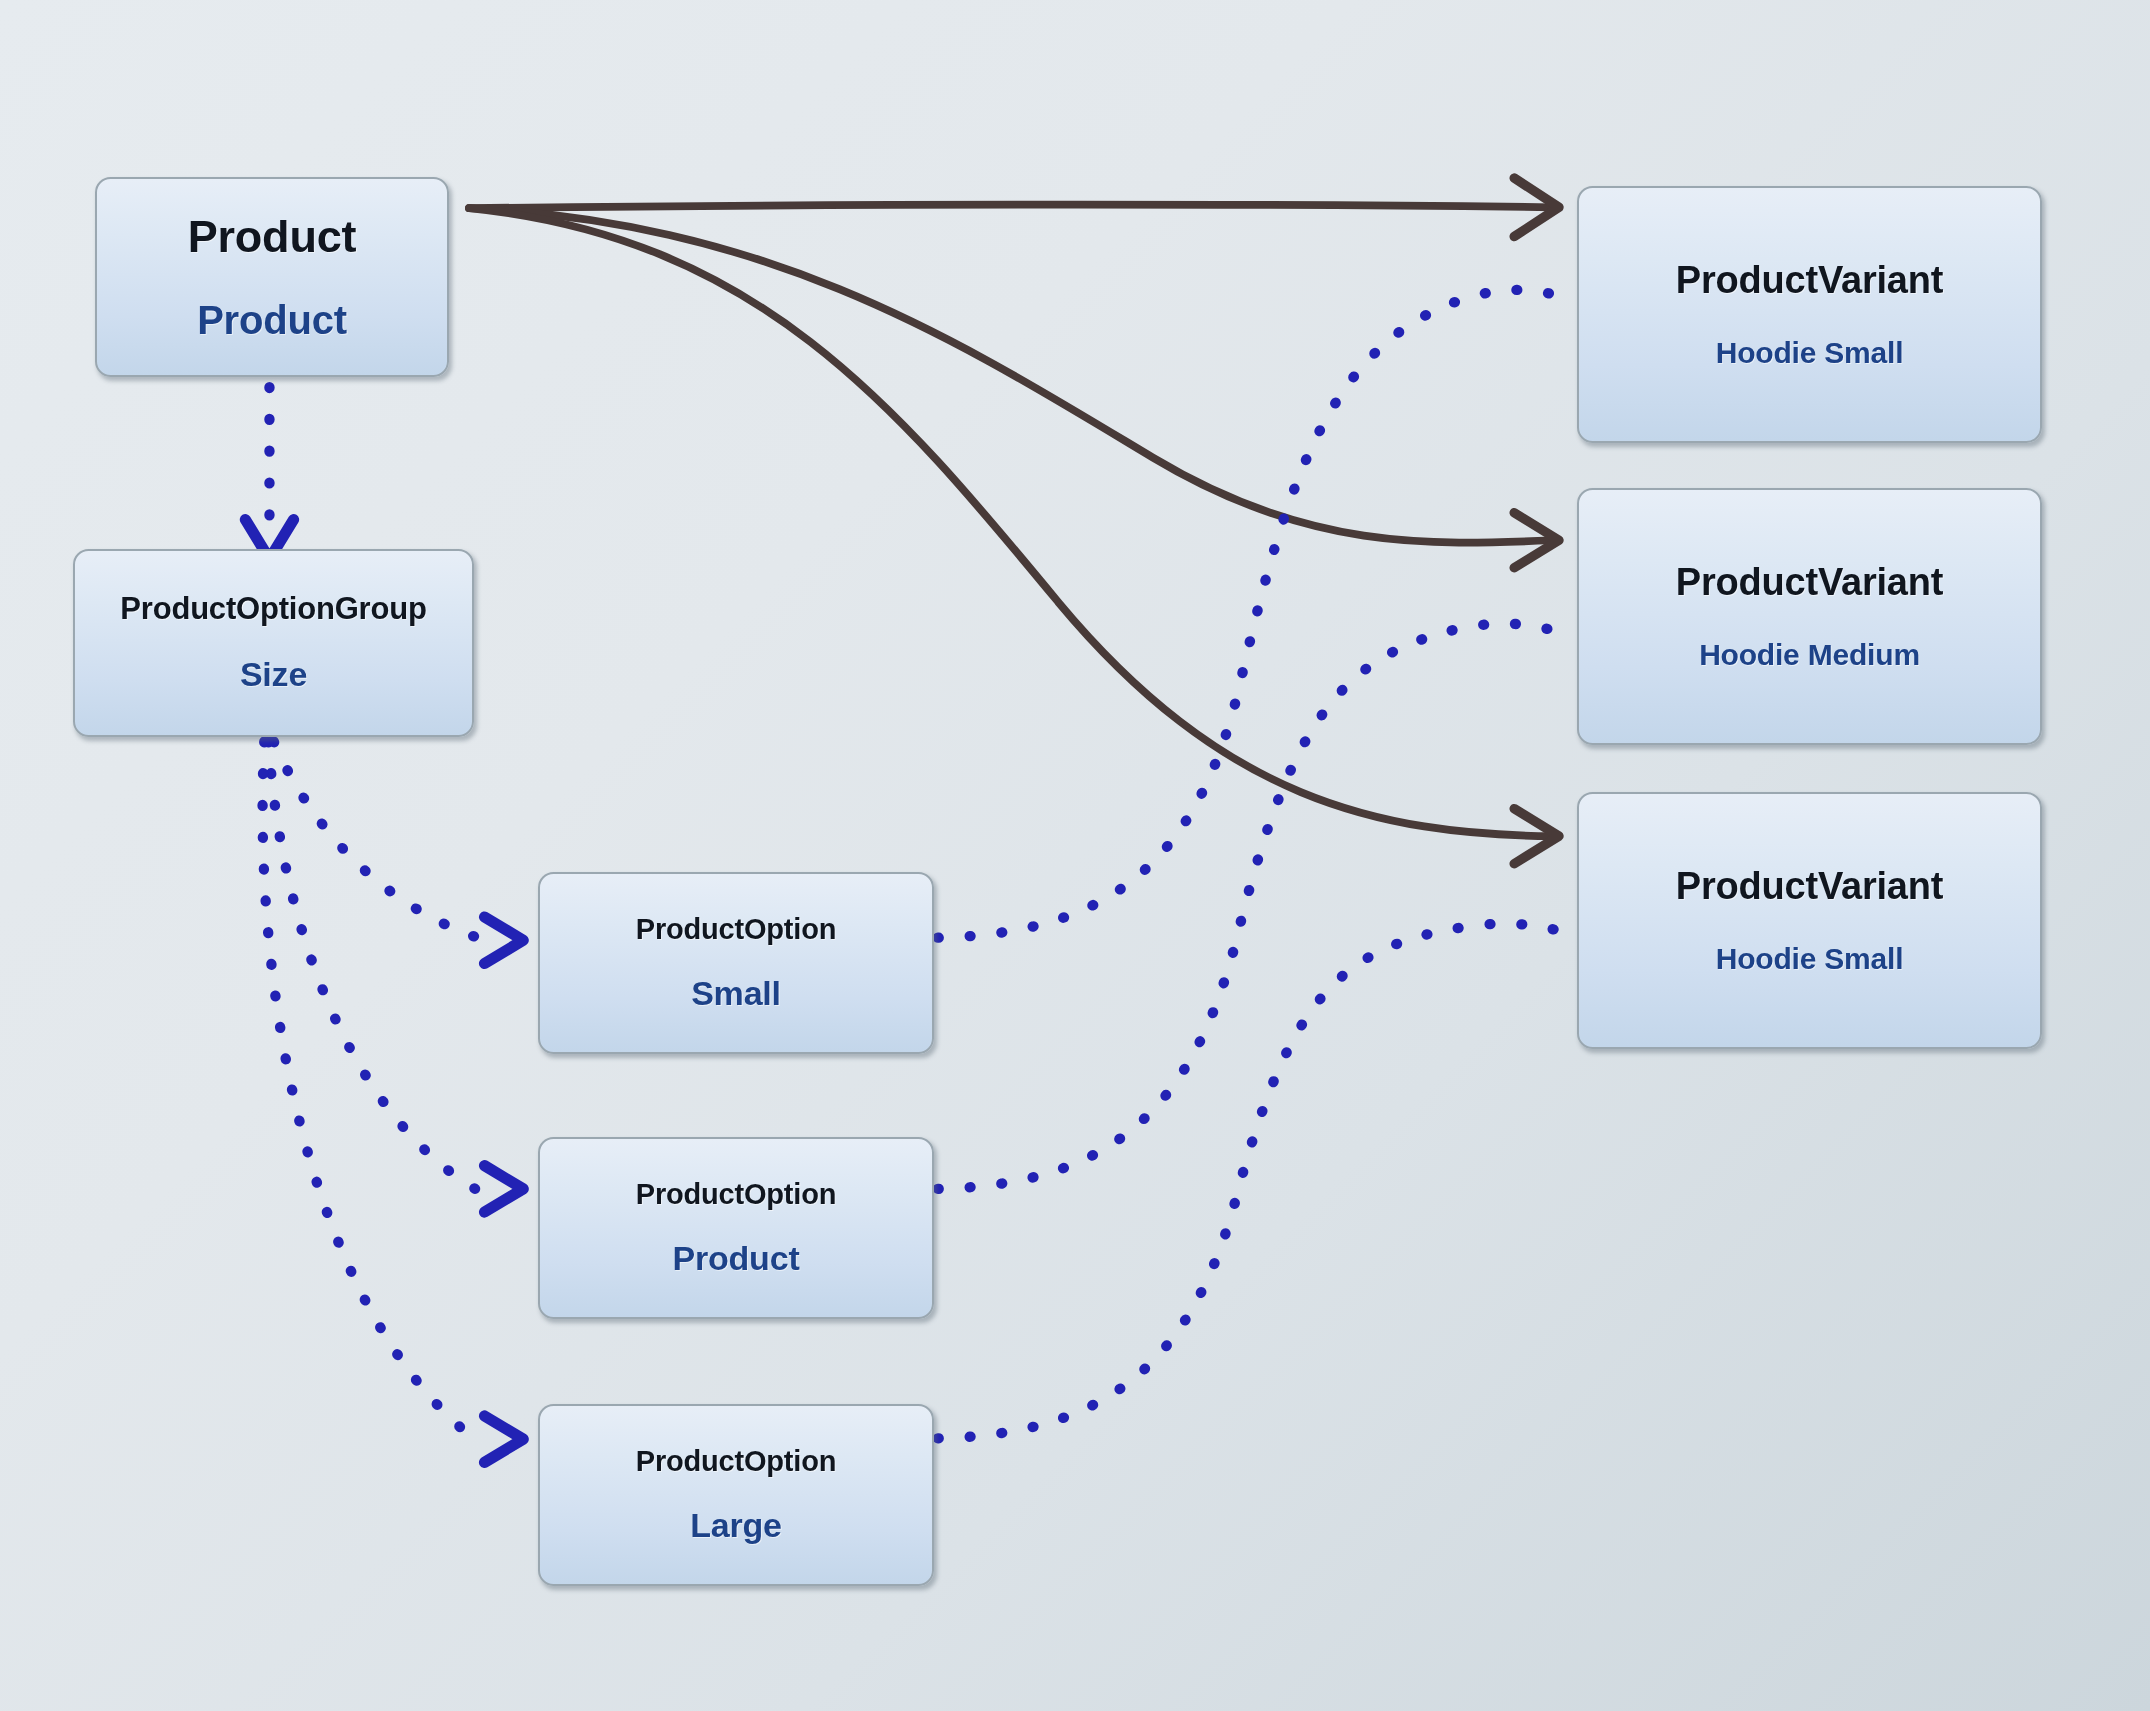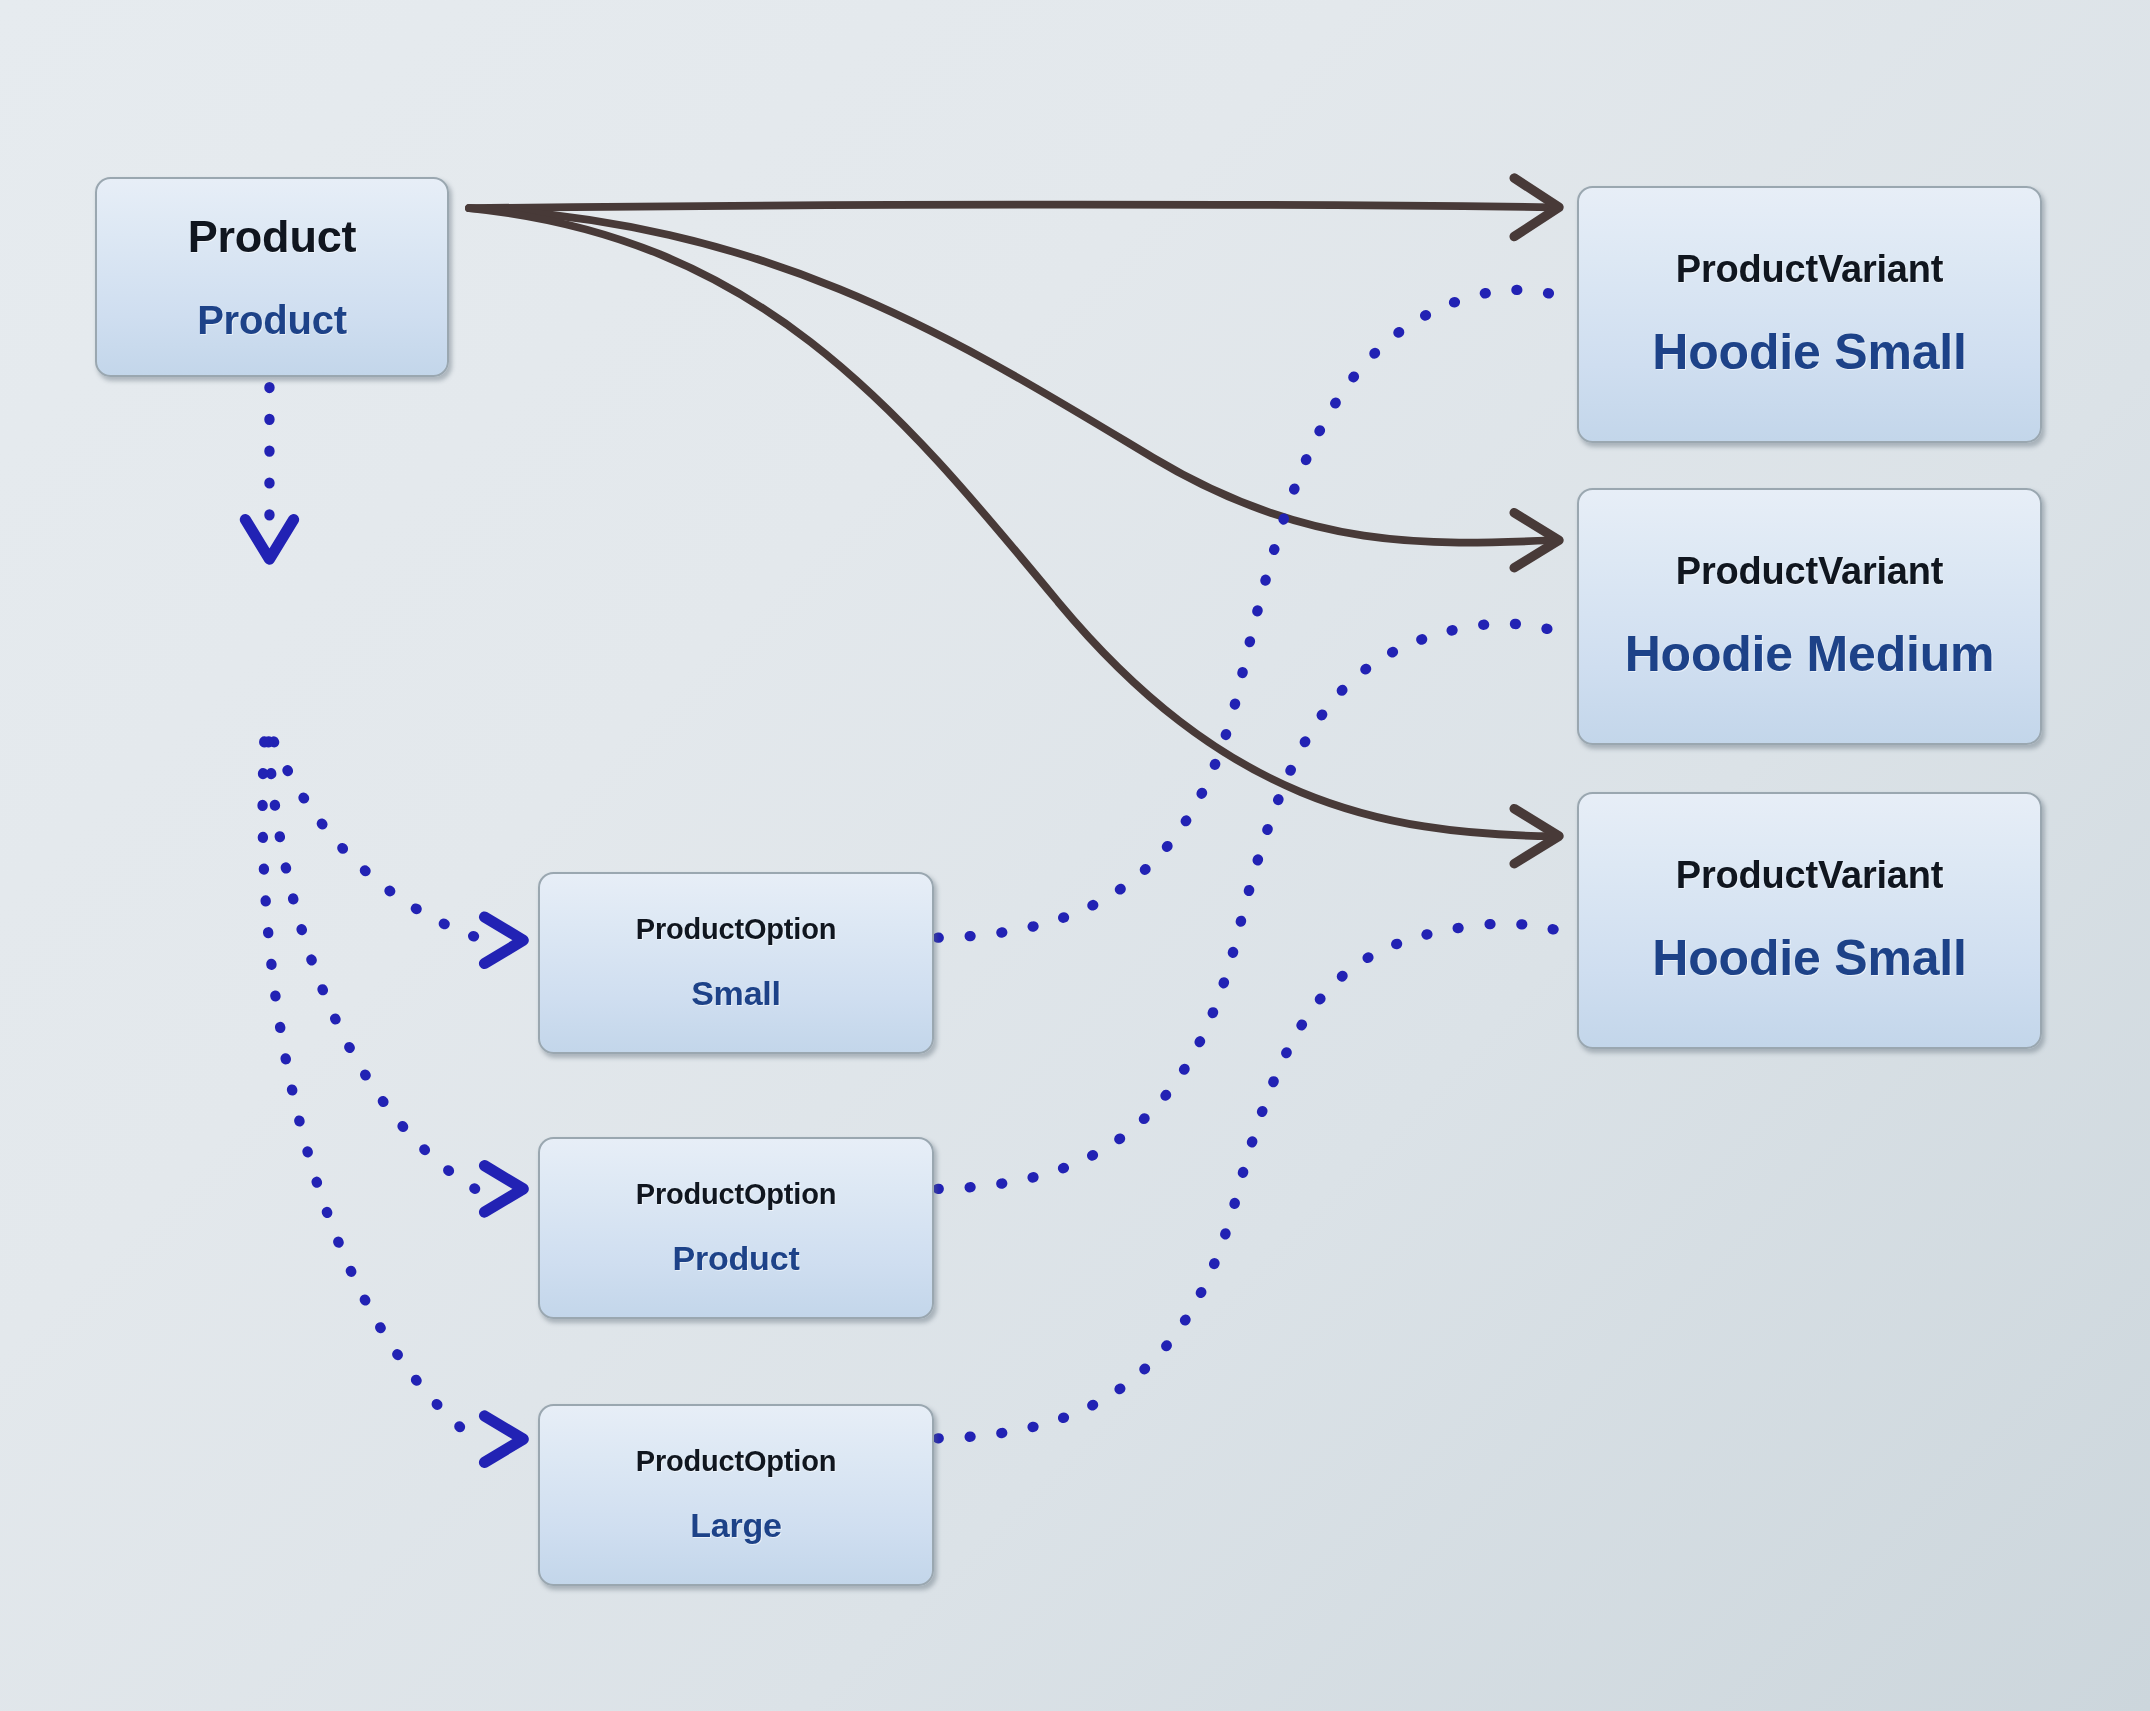--- a/index.html
+++ b/index.html
@@ -71,21 +71,21 @@
   .node-option { left: 538px; width: 396px; height: 182px; }
   .node-option .type  { font-size: 29px; margin-bottom: 31px; }
   .node-option .label { font-size: 34px; }
   #node-option-small  { top: 872px; }
   #node-option-medium { top: 1137px; }
   #node-option-large  { top: 1404px; }
 
   
   .node-variant { left: 1577px; width: 465px; height: 257px; }
   .node-variant .type  { font-size: 38px; margin-bottom: 36px; }
-  .node-variant .label { font-size: 50px; }
+  .node-variant .label { font-size: 30px; }
   #node-variant-small  { top: 186px; }
   #node-variant-medium { top: 488px; }
   #node-variant-large  { top: 792px; }
 </style>
 </head>
 <body>
 
 <div id="canvas">
 
   <svg id="edge-layer" viewBox="0 0 2500 1989">
@@ -127,20 +127,24 @@
       <polyline points="563,1355 608,1382 563,1409"></polyline>
       <polyline points="563,1646 608,1673 563,1700"></polyline>
     </g>
   </svg>
 
   <div class="node" id="node-product">
     <div class="type">Product</div>
     <div class="label">Product</div>
   </div>
 
+  <div class="node" id="node-pog">
+    <div class="type">ProductOptionGroup</div>
+    <div class="label">Size</div>
+  </div>
 
   <div class="node node-option" id="node-option-small">
     <div class="type">ProductOption</div>
     <div class="label">Small</div>
   </div>
 
   <div class="node node-option" id="node-option-medium">
     <div class="type">ProductOption</div>
     <div class="label">Product</div>
   </div>

